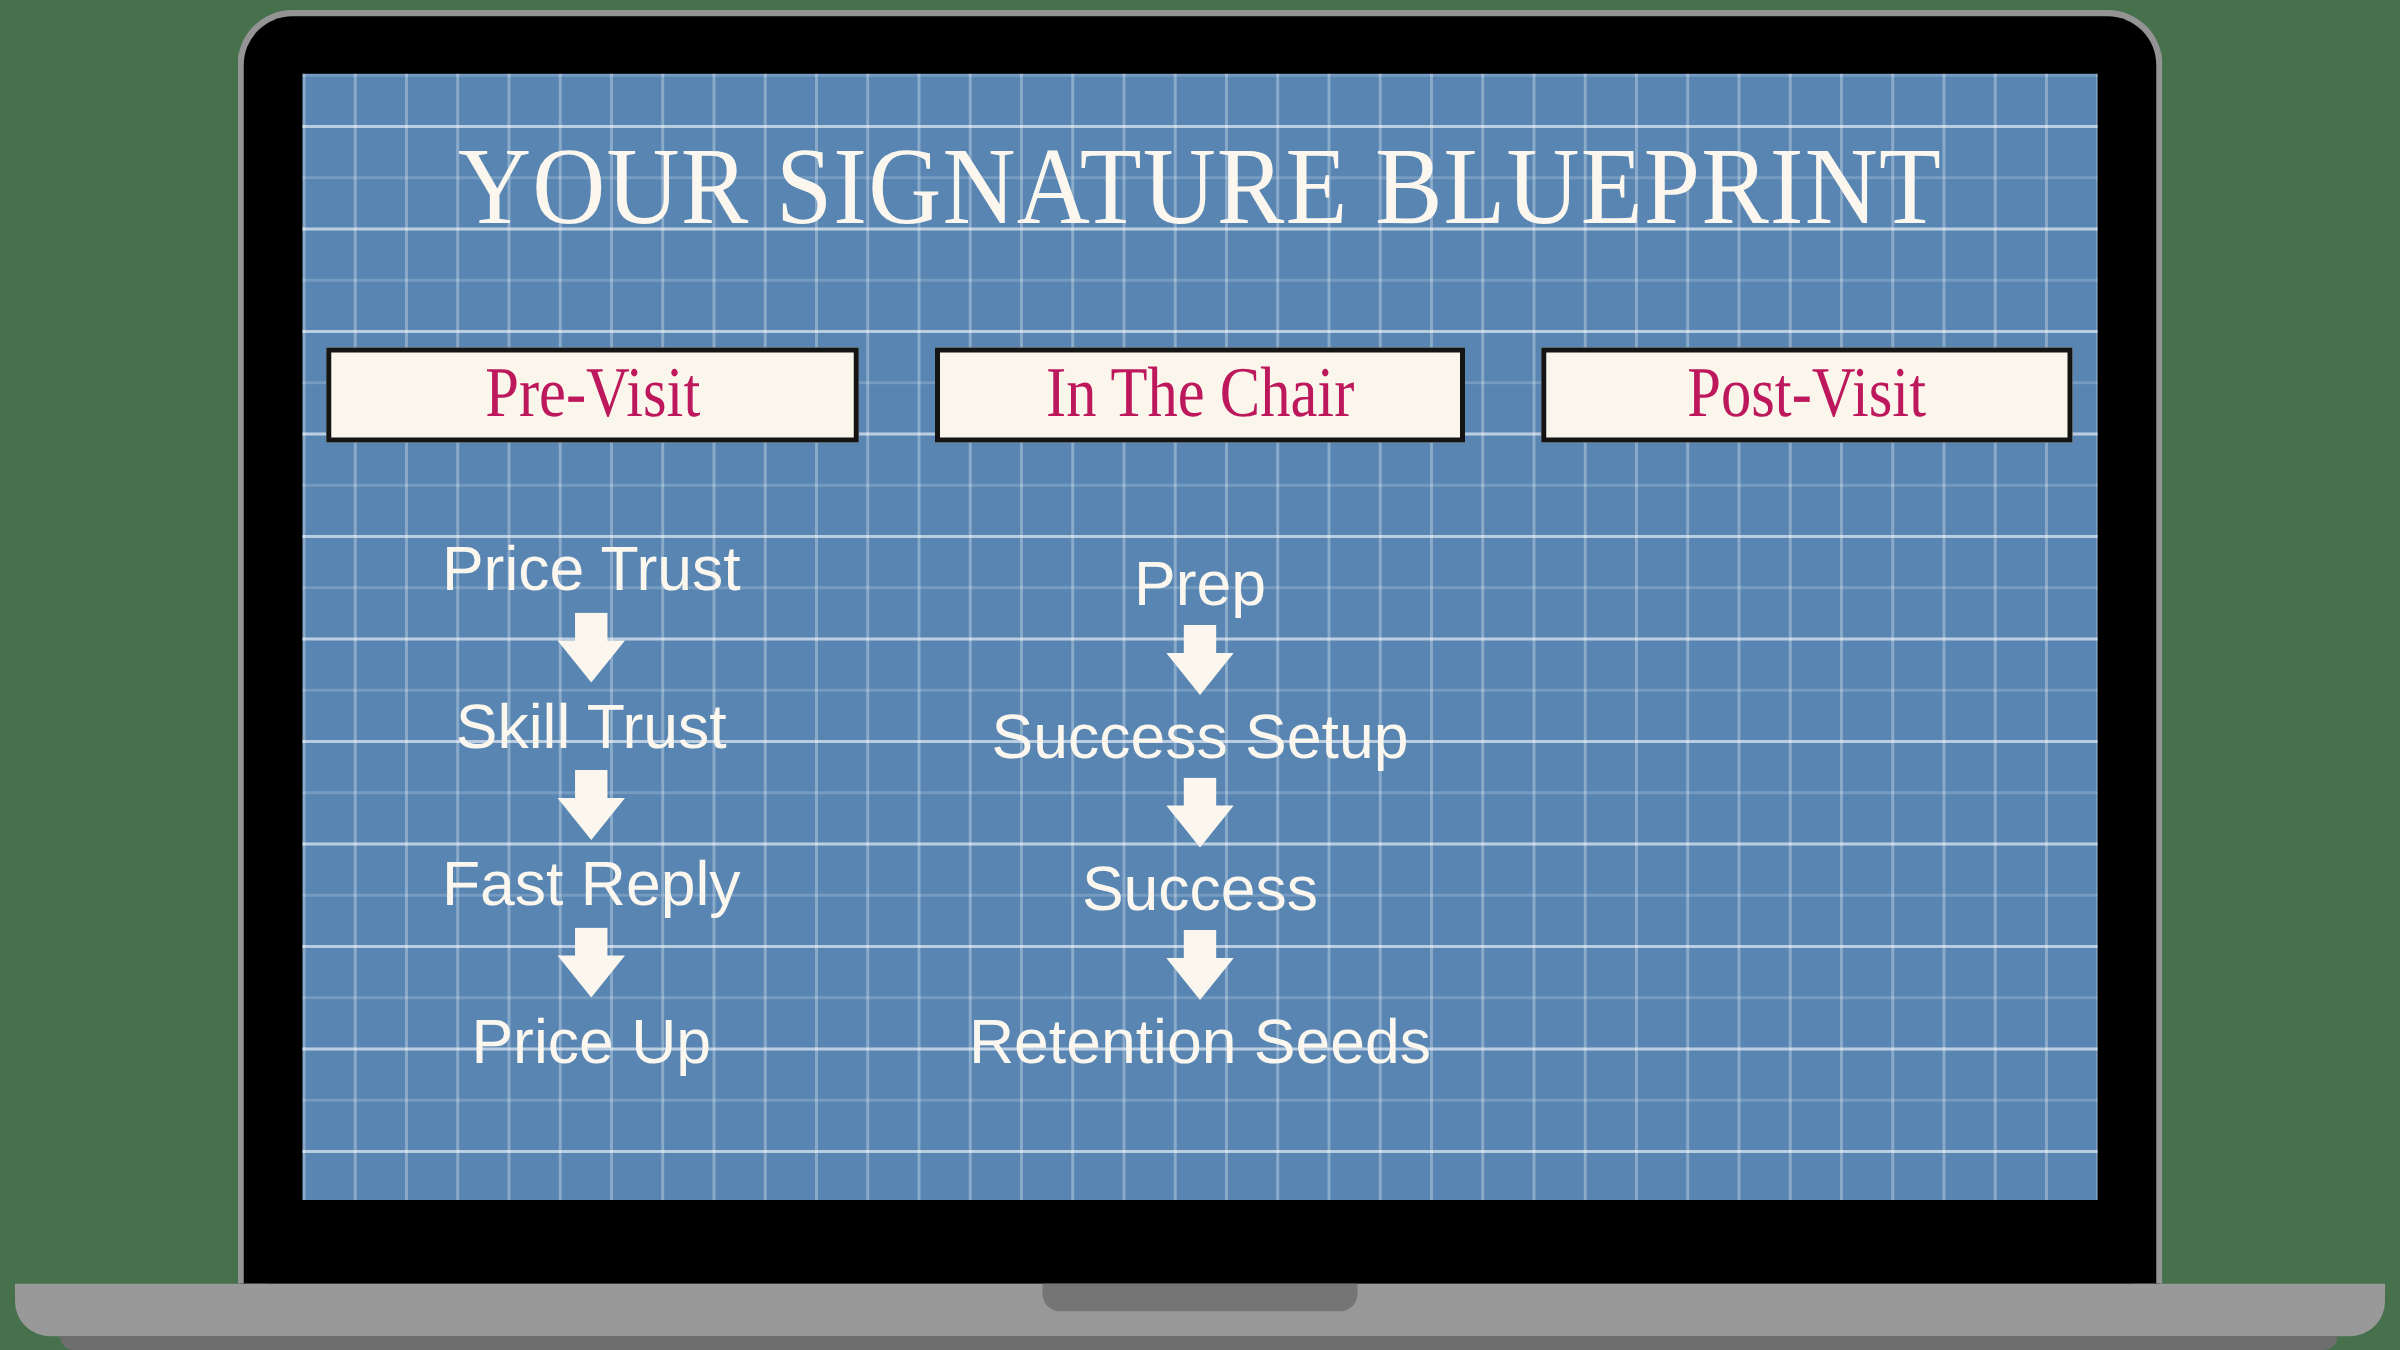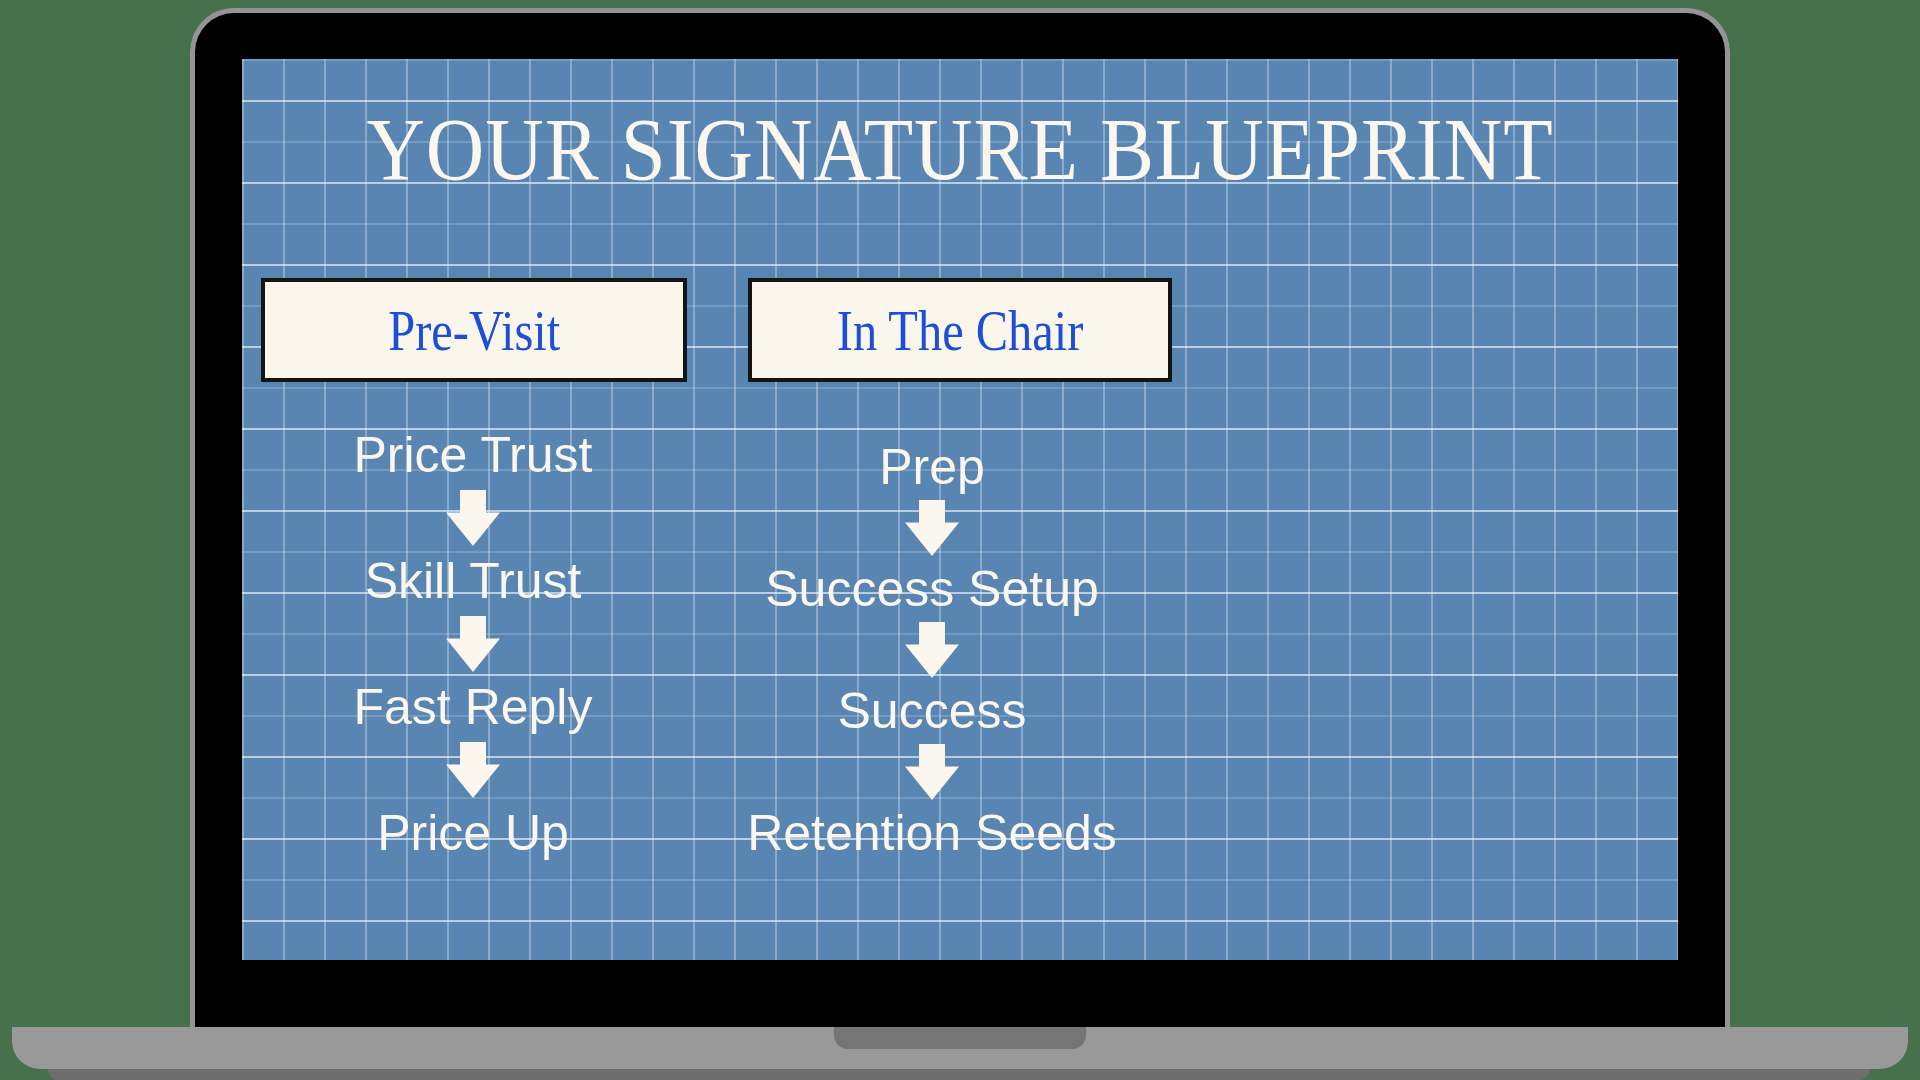--- a/index.html
+++ b/index.html
@@ -24,33 +24,33 @@
             linear-gradient(to bottom, rgba(255,255,255,.50) 2px, transparent 2px),
             linear-gradient(to bottom, rgba(255,255,255,.18) 2px, transparent 2px),
             linear-gradient(to right,  rgba(255,255,255,.30) 2px, transparent 2px);
           background-size:82px 82px, 41px 41px, 41px 41px;
           background-position:0 41px, 0 0, 0 0;}
 
   .title{position:absolute;top:46px;left:0;width:100%;text-align:center;
          font-family:"Liberation Serif","DejaVu Serif",serif;font-size:88px;line-height:90px;
          color:var(--text-cream,#fbf7ee);transform:scaleX(.92);letter-spacing:1px;white-space:nowrap;}
 
-  .header-box{position:absolute;top:219px;height:104px;box-sizing:border-box;
+  .header-box{position:absolute;top:219px;height:76px;box-sizing:border-box;
               background:var(--box-fill,#faf6ec);border:4px solid var(--box-border,#141414);
-              display:flex;align-items:center;justify-content:center;
-              font-family:"Liberation Serif","DejaVu Serif",serif;font-size:57px;color:#1d4ed8;}
+              display:flex;justify-content:center;
+              font-family:"Liberation Serif","DejaVu Serif",serif;font-size:57px;color:#be185d;}
   .box-1{left:19px;width:426px}
   .box-2{left:506px;width:424px}
   .box-3{left:991px;width:425px}
   .header-box .label{transform:scaleX(.85);white-space:nowrap;}
 
   .col{position:absolute;width:480px;display:flex;flex-direction:column;align-items:center;
        color:var(--text-cream,#fbf7ee);}
   .col-1{left:-9px;top:365px}
-  .col-2{left:450px;top:377px}
+  .col-2{left:478px;top:377px}
   .col-3{left:965px;top:373px}
   .step{height:62px;line-height:62px;font-size:50px;white-space:nowrap;}
   .arrow-row{height:64px;display:flex;align-items:center;justify-content:center;}
   .col-2 .arrow-row{height:60px}
   .col-3 .arrow-row{height:66px}
   .arrow{width:54px;height:56px;background:var(--text-cream,#fbf7ee);
          clip-path:polygon(26% 0,74% 0,74% 40%,100% 40%,50% 100%,0 40%,26% 40%);}
 </style>
 </head>
 <body>
@@ -60,20 +60,23 @@
   <div class="laptop-lid">
     <div class="screen">
 
       <div class="title">YOUR SIGNATURE BLUEPRINT</div>
 
       <div class="header-box box-1">
         <span class="label">Pre-Visit</span>
       </div>
       <div class="header-box box-2">
         <span class="label">In The Chair</span>
+      </div>
+      <div class="header-box box-3">
+        <span class="label">Post-Visit</span>
       </div>
 
       <div class="col col-1">
         <div class="step">Price Trust</div>
         <div class="arrow-row">
             <span class="arrow"></span>
           </div>
         <div class="step">Skill Trust</div>
         <div class="arrow-row">
             <span class="arrow"></span>

